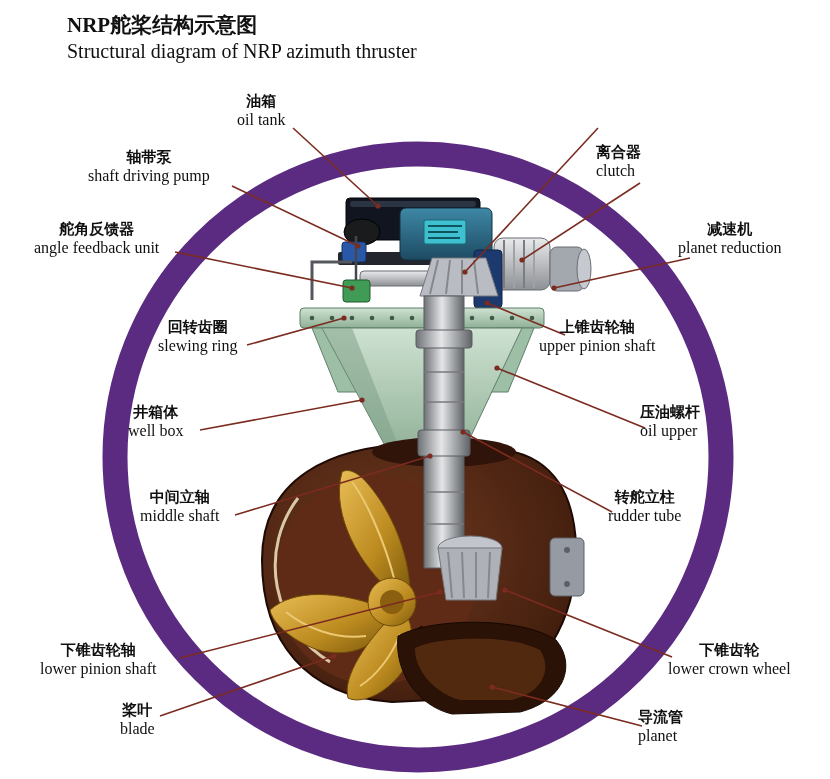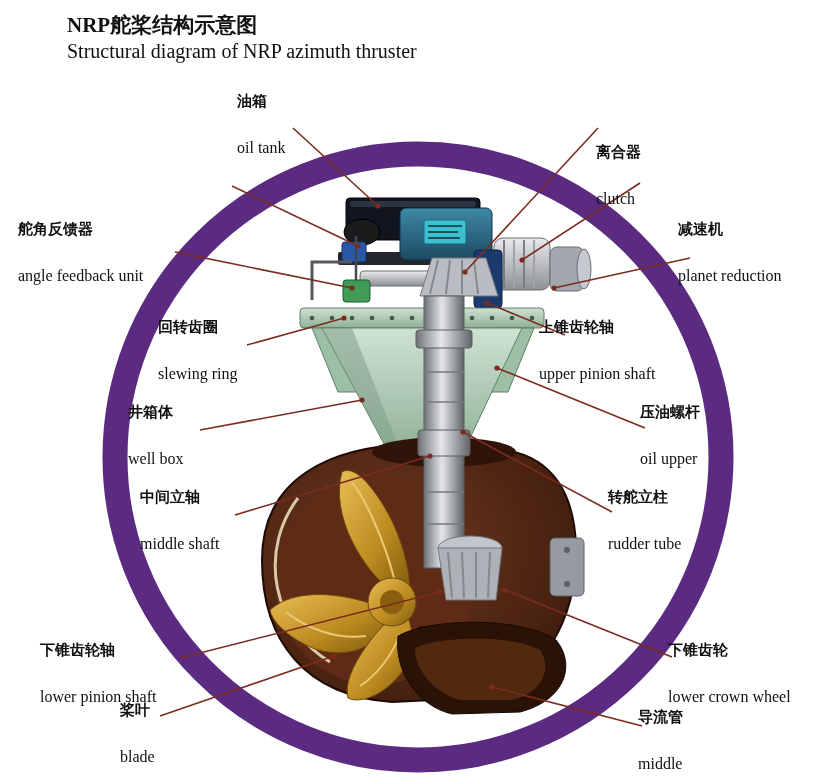--- a/index.html
+++ b/index.html
@@ -4,22 +4,22 @@
 <style>
   html,body{margin:0;padding:0;background:#ffffff;}
   .canvas{
     position:relative;width:830px;height:779px;background:#ffffff;
     font-family:"Liberation Serif",serif;overflow:hidden;
   }
   .title-block{position:absolute;left:67px;top:12px;color:#111;}
   .title-zh{font-family:"Liberation Serif",serif;font-weight:700;font-size:21px;line-height:1.25;}
   .title-en{font-family:"Liberation Serif",serif;font-weight:400;font-size:20px;line-height:1.3;text-align:right;}
   .label{position:absolute;color:#101010;white-space:nowrap;}
-  .label .zh{font-family:"Liberation Sans",sans-serif;font-weight:700;font-size:15px;line-height:18px;}
-  .label .en{font-family:"Liberation Serif",serif;font-weight:400;font-size:16px;line-height:19px;margin-top:28px;}
+  .label .zh{font-family:"Liberation Sans",sans-serif;font-weight:700;font-size:15px;line-height:18px;text-align:center;}
+  .label .en{font-family:"Liberation Serif",serif;font-weight:400;font-size:16px;line-height:19px;}
   svg{position:absolute;left:0;top:0;}
   .leader{stroke-width:1.6;fill:none;}
   .leader-dot{stroke:none;}
 </style>
 </head>
 <body>
 
 <div class="canvas">
 
   <svg width="830" height="779" viewBox="0 0 830 779">
@@ -216,25 +216,29 @@
 
   <div class="title-block">
     <div class="title-zh">NRP舵桨结构示意图</div>
     <div class="title-en">Structural diagram of NRP azimuth thruster</div>
   </div>
 
   <div class="label" style="left:237px;top:92px">
     <div class="zh">油箱</div>
     <div class="en">oil tank</div>
   </div>
+  <div class="label" style="left:88px;top:148px">
+    <div class="zh">轴带泵</div>
+    <div class="en">shaft driving pump</div>
+  </div>
   <div class="label" style="left:596px;top:143px">
     <div class="zh">离合器</div>
     <div class="en">clutch</div>
   </div>
-  <div class="label" style="left:18px;top:220px">
+  <div class="label" style="left:34px;top:220px">
     <div class="zh">舵角反馈器</div>
     <div class="en">angle feedback unit</div>
   </div>
   <div class="label" style="left:678px;top:220px">
     <div class="zh">减速机</div>
     <div class="en">planet reduction</div>
   </div>
   <div class="label" style="left:158px;top:318px">
     <div class="zh">回转齿圈</div>
     <div class="en">slewing ring</div>
@@ -266,16 +270,16 @@
   <div class="label" style="left:668px;top:641px">
     <div class="zh">下锥齿轮</div>
     <div class="en">lower crown wheel</div>
   </div>
   <div class="label" style="left:120px;top:701px">
     <div class="zh">桨叶</div>
     <div class="en">blade</div>
   </div>
   <div class="label" style="left:638px;top:708px">
     <div class="zh">导流管</div>
-    <div class="en">middle</div>
+    <div class="en">planet</div>
   </div>
 
 </div>
 
 </body></html>

